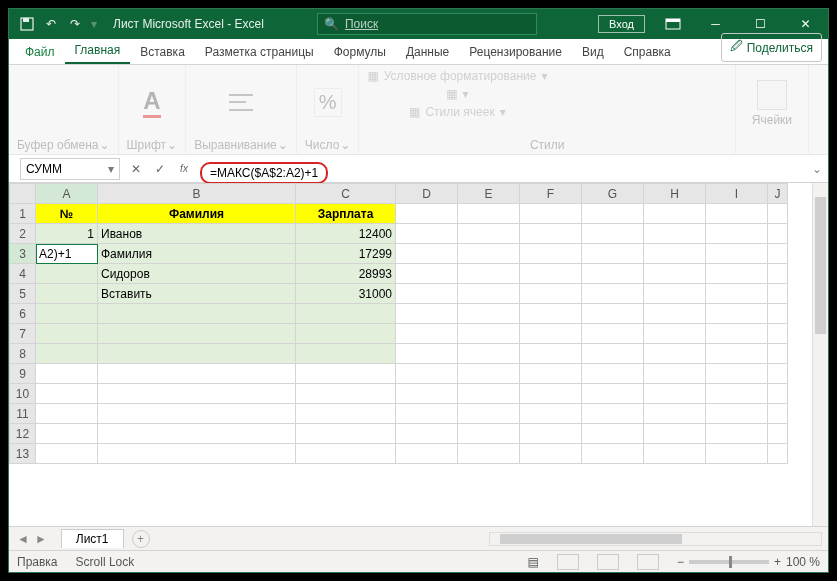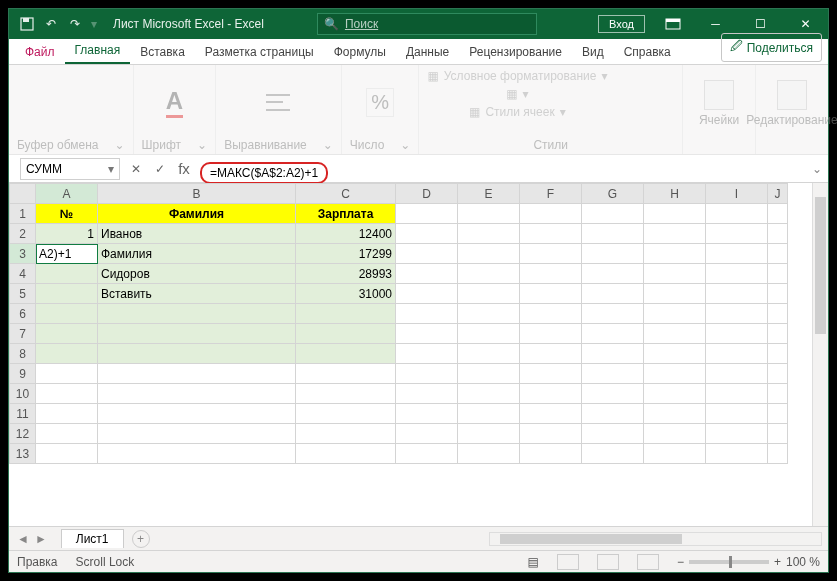--- a/index.html
+++ b/index.html
@@ -14,45 +14,45 @@
 .titlebar .search{width:220px;height:22px;background:#0b5a30;border:1px solid #2f8a5e;display:flex;align-items:center;padding:0 6px;color:#fff;}
 .titlebar .search .ic{margin-right:6px;opacity:.8;}
 .titlebar .search .txt{opacity:.7;text-decoration:underline;}
 .titlebar .right{display:flex;align-items:center;gap:0;}
 .titlebar .right .btn{width:45px;height:30px;display:flex;align-items:center;justify-content:center;color:#fff;}
 .titlebar .login{border:1px solid rgba(255,255,255,.6);padding:2px 10px;margin:0 8px;font-size:11px;}
 .titlebar .ribopt{width:40px;display:flex;justify-content:center;}
 .tabs{height:26px;background:#fff;border-bottom:1px solid #d4d4d4;display:flex;align-items:flex-end;padding:0 6px;}
 .tabs .tab{padding:4px 10px 5px;font-size:12px;color:#444;cursor:pointer;}
 .tabs .tab.active{color:#0e6537;border-bottom:2px solid #0e6537;font-weight:400;}
-.tabs .file{color:#be185d;}
+.tabs .file{color:#15803d;}
 .tabs .spacer{flex:1;}
 .tabs .share{display:flex;align-items:center;gap:4px;padding:3px 8px;border:1px solid #c7c7c7;border-radius:3px;color:#0e6537;margin-bottom:2px;}
 .ribbon{height:90px;background:#f3f2f1;border-bottom:1px solid #d4d4d4;display:flex;align-items:stretch;}
 .group{display:flex;flex-direction:column;align-items:center;justify-content:flex-end;border-right:1px solid #e1e1e1;padding:4px 8px 2px;color:#888;}
 .group .body{flex:1;display:flex;align-items:center;gap:4px;}
-.group .lbl{font-size:11px;color:#888;padding-top:2px;white-space:nowrap;display:flex;align-items:center;gap:16px;}
+.group .lbl{font-size:11px;color:#888;padding-top:2px;white-space:nowrap;display:flex;align-items:center;gap:1px;}
 .bigbtn{display:flex;flex-direction:column;align-items:center;width:56px;color:#888;}
 .bigbtn .bx{width:30px;height:30px;border:1px solid #ccc;background:#eee;margin-bottom:3px;}
 .bigbtn.green .bx{background:#6fb68a;border-color:#4a9a6c;}
 .smallbtns{display:flex;flex-direction:column;gap:4px;margin-left:4px;}
 .smallbtns .sb{width:18px;height:14px;border:1px solid #d7d7d7;background:#eee;}
 .fontA{font-size:24px;font-weight:bold;color:#777;border-bottom:3px solid #d44;}
 .alignbox{width:28px;height:26px;display:flex;flex-direction:column;justify-content:space-around;padding:2px;}
 .alignbox .ln{height:2px;background:#999;}
 .pctbox{font-size:20px;color:#888;border:1px solid #ddd;padding:2px 4px;}
 .styles-list{display:flex;flex-direction:column;gap:4px;color:#aaa;}
 .styles-list .row{display:flex;align-items:center;gap:5px;font-size:11px;}
 .dim{opacity:.55;}
 .formulabar{height:28px;border-bottom:1px solid #d4d4d4;display:flex;align-items:center;padding-left:7px;}
 .namebox{width:100px;height:22px;border:1px solid #cfcfcf;margin:0 0 0 4px;display:flex;align-items:center;justify-content:space-between;padding:0 5px;background:#fff;}
 .namebox .dd{color:#777;}
 .fbbtns{display:flex;align-items:center;gap:8px;padding:0 8px;}
 .fbbtns .ic{color:#666;width:16px;text-align:center;}
-.fxlabel{font-size:15px;color:#666;}
+.fxlabel{font-style:italic;font-size:10px;color:#666;}
 .formula-input{flex:1;height:20px;display:flex;align-items:center;padding-left:4px;position:relative;}
 .highlight{position:absolute;left:0;top:3px;height:22px;border:2.5px solid #d72323;border-radius:10px;padding:0 8px;display:flex;align-items:center;background:#fff;}
 .formula-input .expand{position:absolute;right:6px;color:#888;}
 .gridwrap{flex:1;overflow:hidden;position:relative;display:flex;flex-direction:column;}
 .grid{border-collapse:collapse;table-layout:fixed;}
 .grid td,.grid th{border:1px solid #d4d4d4;height:20px;font-size:12px;padding:0 3px;white-space:nowrap;overflow:hidden;}
 .grid .corner{background:#e6e6e6;width:26px;}
 .grid .ch{background:#e6e6e6;text-align:center;color:#555;font-weight:normal;}
 .grid .rh{background:#e6e6e6;text-align:center;color:#555;width:26px;}
 .colA{width:62px;}
@@ -200,26 +200,20 @@
     <div class="group">
       <div class="body">
           <div class="bigbtn">
             <div class="bx"></div>
             <span>Ячейки</span>
           </div>
         </div>
       <div class="lbl">&nbsp;</div>
     </div>
     <div class="group" style="border-right:none;">
-      <div class="body">
-          <div class="bigbtn">
-            <div class="bx"></div>
-            <span>Редактирование</span>
-          </div>
-        </div>
       <div class="lbl">&nbsp;</div>
     </div>
   </div>
 
   <div class="formulabar">
     <div class="namebox">
       <span>СУММ</span>
       <span class="dd">▾</span>
     </div>
     <div class="fbbtns">

